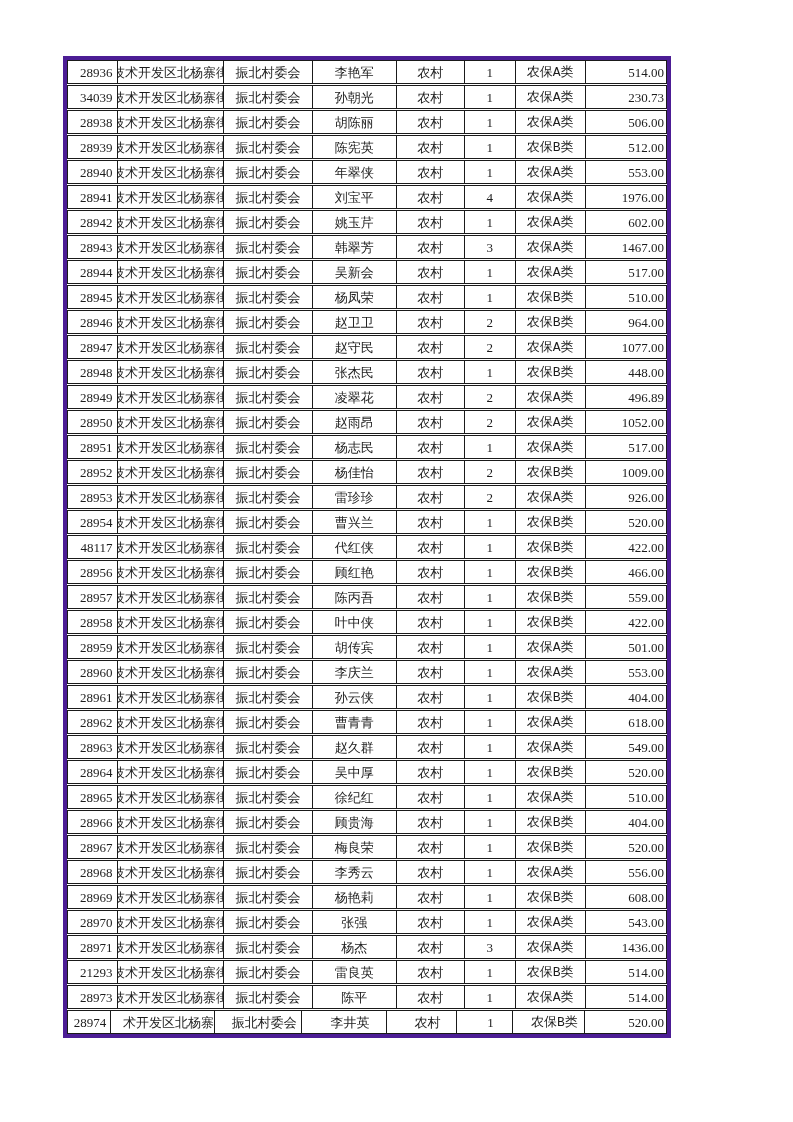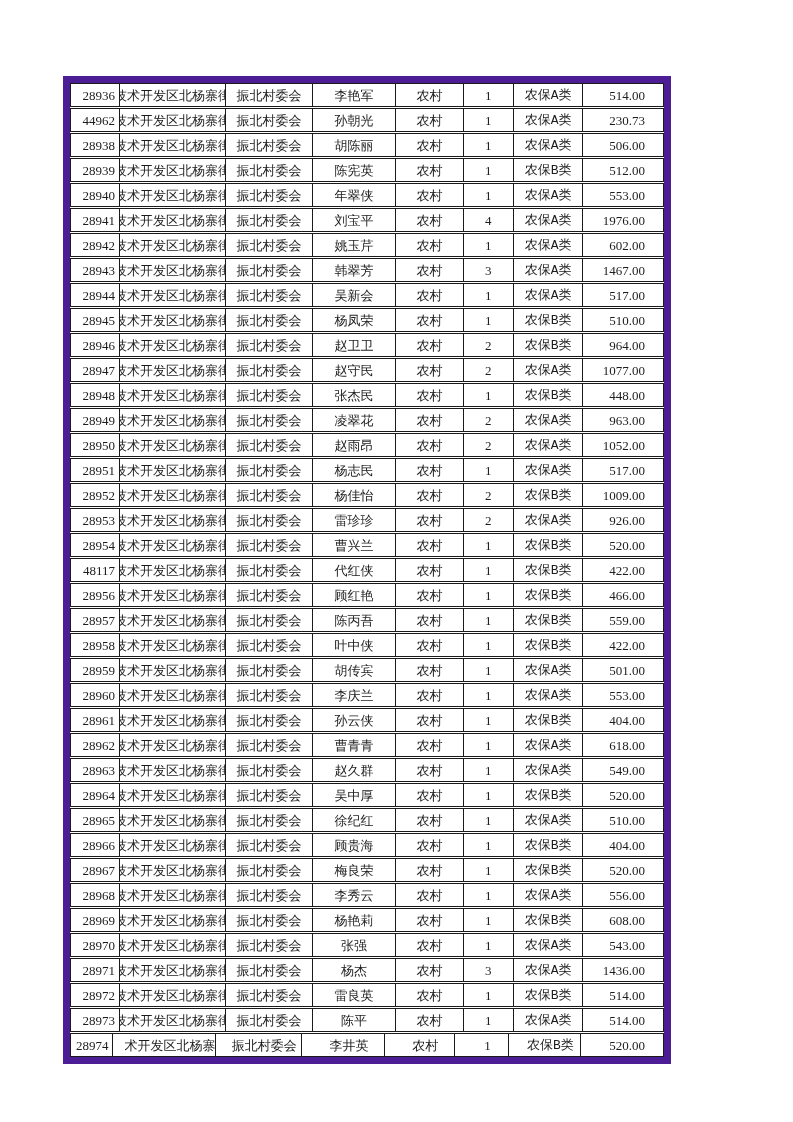--- a/index.html
+++ b/index.html
@@ -12,24 +12,24 @@
     width: 793px;
     height: 1122px;
     background: #ffffff;
     overflow: hidden;
     font-family: "Liberation Serif", "DejaVu Serif", serif;
     color: #1c1c1c;
   }
   .benefits-table {
     position: absolute;
     left: 63px;
-    top: 76px;
+    top: 56px;
     width: 608px;
     box-sizing: border-box;
-    border: 7px solid #4c1d95;
+    border: 4px solid #4c1d95;
     background: #ffffff;
   }
   .row {
     display: flex;
     box-sizing: border-box;
     height: 24px;
     border: 1px solid #1a1a1a;
     margin-bottom: 1px;
     background: #ffffff;
   }
@@ -48,40 +48,40 @@
   }
   .cell:last-child { border-right: none; }
   
   .cell:nth-child(1) { width: 50px; justify-content: flex-end; padding-right: 4px; }
   .cell:nth-child(2) { width: 108px; }
   .cell:nth-child(3) { width: 89px; text-align: center; }
   .cell:nth-child(4) { width: 85px; }
   .cell:nth-child(5) { width: 69px; }
   .cell:nth-child(6) { width: 51px; }
   .cell:nth-child(7) { width: 71px; font-family: Liberation Mono, monospace; }
-  .cell:nth-child(8) { width: 81px; justify-content: flex-end; padding-right: 18px; text-align: center; }
+  .cell:nth-child(8) { width: 81px; justify-content: flex-end; padding-right: 2px; text-align: center; }
 </style>
 </head>
 <body>
 
 <div class="page">
   <div class="benefits-table">
   <div class="row">
     <div class="cell">28936</div>
     <div class="cell">技术开发区北杨寨街</div>
     <div class="cell">振北村委会</div>
     <div class="cell">李艳军</div>
     <div class="cell">农村</div>
     <div class="cell">1</div>
     <div class="cell">农保A类</div>
     <div class="cell">514.00</div>
   </div>
 
   <div class="row">
-    <div class="cell">44962</div>
+    <div class="cell">34039</div>
     <div class="cell">技术开发区北杨寨街</div>
     <div class="cell">振北村委会</div>
     <div class="cell">孙朝光</div>
     <div class="cell">农村</div>
     <div class="cell">1</div>
     <div class="cell">农保A类</div>
     <div class="cell">230.73</div>
   </div>
 
   <div class="row">
@@ -206,21 +206,21 @@
   </div>
 
   <div class="row">
     <div class="cell">28949</div>
     <div class="cell">技术开发区北杨寨街</div>
     <div class="cell">振北村委会</div>
     <div class="cell">凌翠花</div>
     <div class="cell">农村</div>
     <div class="cell">2</div>
     <div class="cell">农保A类</div>
-    <div class="cell">963.00</div>
+    <div class="cell">496.89</div>
   </div>
 
   <div class="row">
     <div class="cell">28950</div>
     <div class="cell">技术开发区北杨寨街</div>
     <div class="cell">振北村委会</div>
     <div class="cell">赵雨昂</div>
     <div class="cell">农村</div>
     <div class="cell">2</div>
     <div class="cell">农保A类</div>
@@ -452,21 +452,21 @@
     <div class="cell">技术开发区北杨寨街</div>
     <div class="cell">振北村委会</div>
     <div class="cell">杨杰</div>
     <div class="cell">农村</div>
     <div class="cell">3</div>
     <div class="cell">农保A类</div>
     <div class="cell">1436.00</div>
   </div>
 
   <div class="row">
-    <div class="cell">28972</div>
+    <div class="cell">21293</div>
     <div class="cell">技术开发区北杨寨街</div>
     <div class="cell">振北村委会</div>
     <div class="cell">雷良英</div>
     <div class="cell">农村</div>
     <div class="cell">1</div>
     <div class="cell">农保B类</div>
     <div class="cell">514.00</div>
   </div>
 
   <div class="row">

